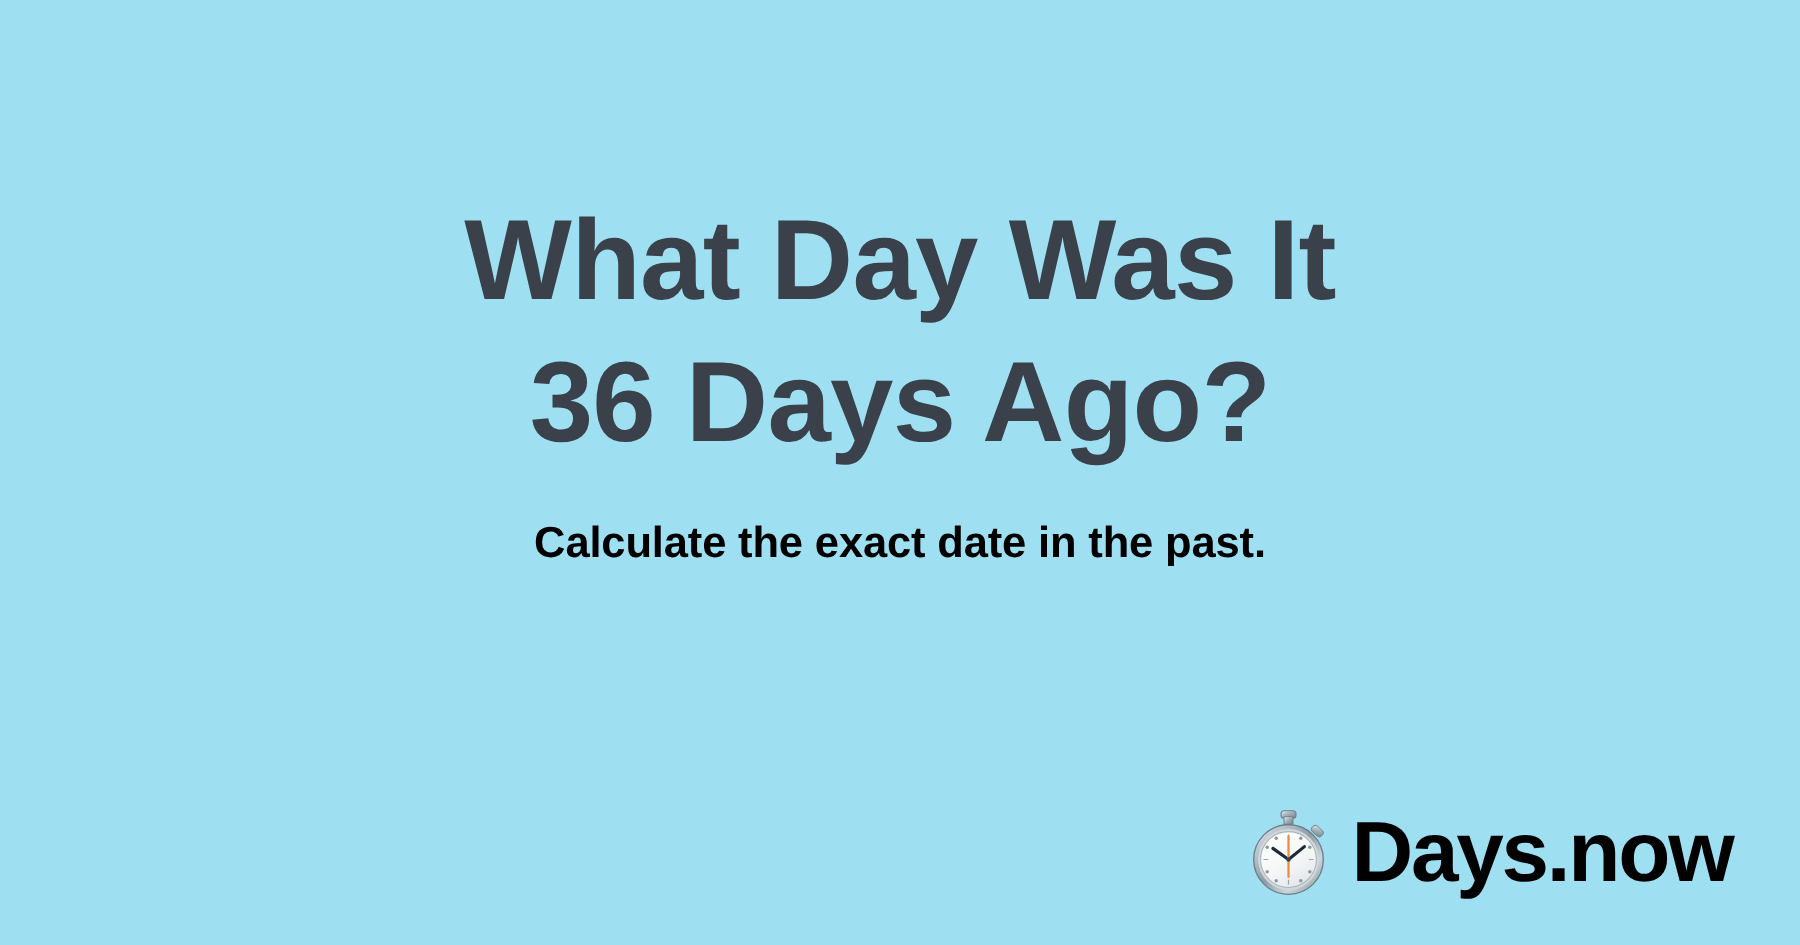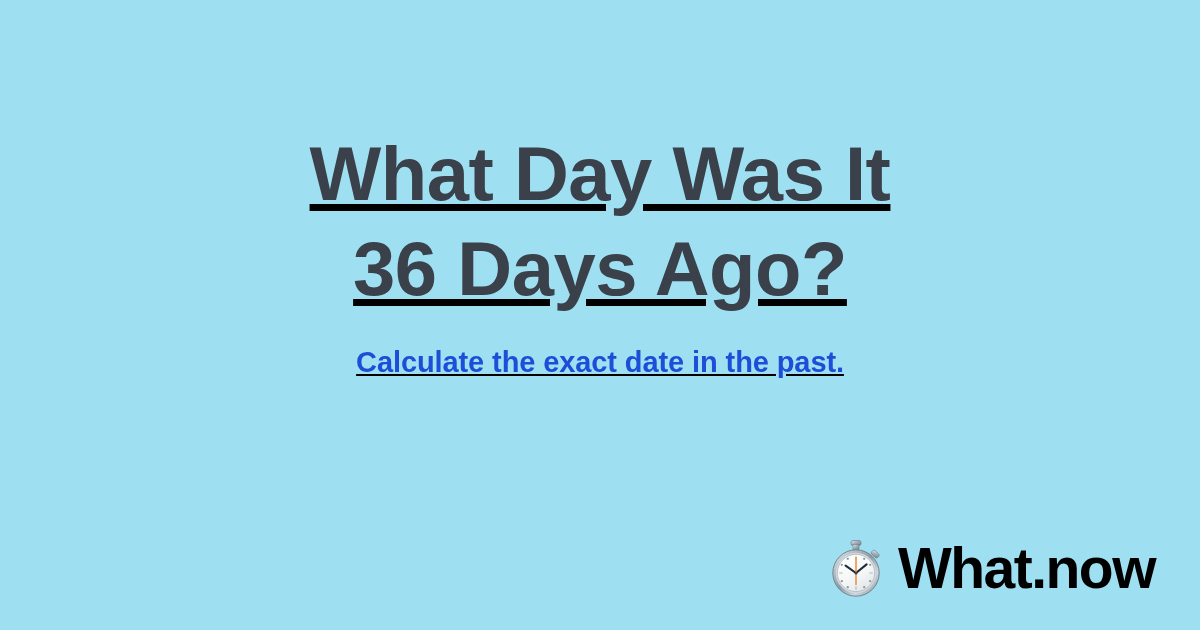--- a/index.html
+++ b/index.html
@@ -24,21 +24,20 @@
     overflow: hidden;
   }
 
   
   .hero {
     position: absolute;
     left: 0;
     right: 0;
     top: 126px;
     text-align: center;
-    text-decoration: underline;
   }
 
   .hero-title {
     margin: 0;
     padding: 0;
     font-family: "Liberation Sans", sans-serif;
     font-weight: 700;
     font-size: 76px;
     line-height: 95px;
     letter-spacing: -0.5px;
@@ -52,21 +51,21 @@
 
   .hero-subtitle {
     margin: 12px;
     padding: 0;
     margin-top: 28px;
     font-family: "Liberation Sans", sans-serif;
     font-weight: 700;
     font-size: 29px;
     line-height: 36px;
     letter-spacing: -0.1px;
-    color: #1d4ed8;
+    color: #000000;
     white-space: nowrap;
   }
 
   
   .brand {
     position: absolute;
     right: 45px;
     bottom: 33px;
     display: flex;
     align-items: center;
@@ -158,16 +157,16 @@
         </g>
 
         <line x1="28" y1="34" x2="17.6" y2="26.6" stroke="#1d2b36" stroke-width="2.1" stroke-linecap="round"></line>
         <line x1="28" y1="34" x2="38.6" y2="25.4" stroke="#1d2b36" stroke-width="2.1" stroke-linecap="round"></line>
 
         <line x1="28" y1="45.6" x2="28" y2="18.4" stroke="#f08a3c" stroke-width="1.5" stroke-linecap="round"></line>
 
         <circle cx="28" cy="34" r="1.5" fill="#39444d"></circle>
       </svg>
     </span>
-    <span class="brand-name">What.now</span>
+    <span class="brand-name">Days.now</span>
   </div>
 
 </div>
 
 </body></html>

